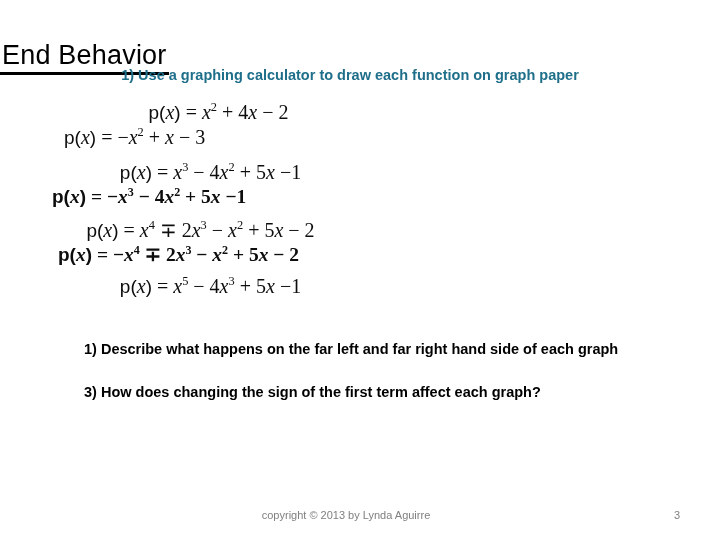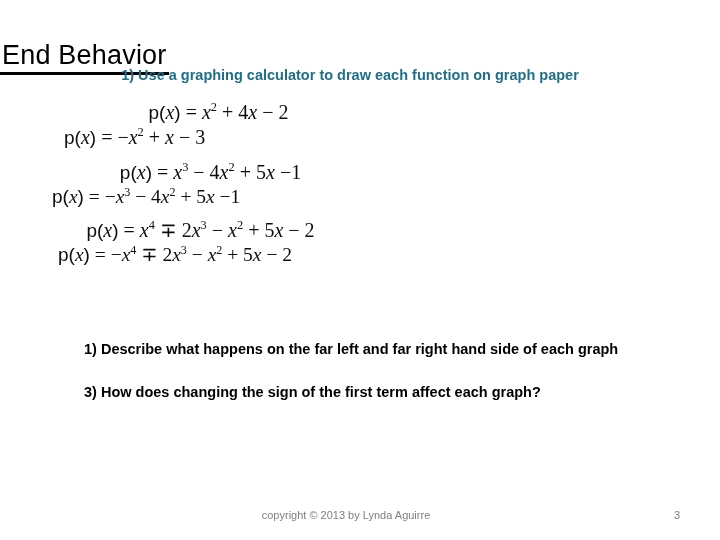--- a/index.html
+++ b/index.html
@@ -78,21 +78,21 @@
     white-space: nowrap;
   }
   .eq-cell.left  { text-align: center; padding-left: 14px; }
   .eq-cell.right { text-align: left;   padding-left: 22px; }
 
   .eq {
     display: inline-block;
     font-size: 20px;
     line-height: 24px;
   }
-  .eq.bold { font-weight: normal; font-size: 19.5px; }
+  .eq.bold { font-weight: bold; font-size: 19.5px; }
   .eq .fn   { font-family: "Liberation Sans", sans-serif; font-size: 19px; }
   .eq .var  { font-style: italic; }
   .eq sup   { font-size: 0.62em; vertical-align: super; line-height: 0; }
 
   
   .eq-row.r0 .left  .eq { margin-left: 18px; }
   .eq-row.r0 .right .eq { margin-left: 2px;  }
   .eq-row.r1 .left  .eq { margin-left: 2px;  }
   .eq-row.r1 .right .eq { margin-left: -10px;}
   .eq-row.r2 .left  .eq { margin-left: -18px;}
@@ -179,20 +179,23 @@
     <div class="eq-row r2">
       <div class="eq-cell left">
         <span class="eq"><span class="fn">p(</span><span class="var">x</span><span class="fn">)</span> = <span class="var">x</span><sup>4</sup> ∓ 2<span class="var">x</span><sup>3</sup> − <span class="var">x</span><sup>2</sup> + 5<span class="var">x</span> − 2</span>
       </div>
       <div class="eq-cell right">
         <span class="eq bold"><span class="fn">p(</span><span class="var">x</span><span class="fn">)</span> = −<span class="var">x</span><sup>4</sup> ∓ 2<span class="var">x</span><sup>3</sup> − <span class="var">x</span><sup>2</sup> + 5<span class="var">x</span> − 2</span>
       </div>
     </div>
 
     <div class="eq-row r3">
+      <div class="eq-cell left">
+        <span class="eq"><span class="fn">p(</span><span class="var">x</span><span class="fn">)</span> = <span class="var">x</span><sup>5</sup> − 4<span class="var">x</span><sup>3</sup> + 5<span class="var">x</span> −1</span>
+      </div>
     </div>
 
   </div>
 
   <div class="step2">1) Describe what happens on the far left and far right hand side of each graph</div>
   <div class="step3">3) How does changing the sign of the first term affect each graph?</div>
 
   <div class="footer-copyright">copyright © 2013 by Lynda Aguirre</div>
   <div class="footer-pagenum">3</div>
 

